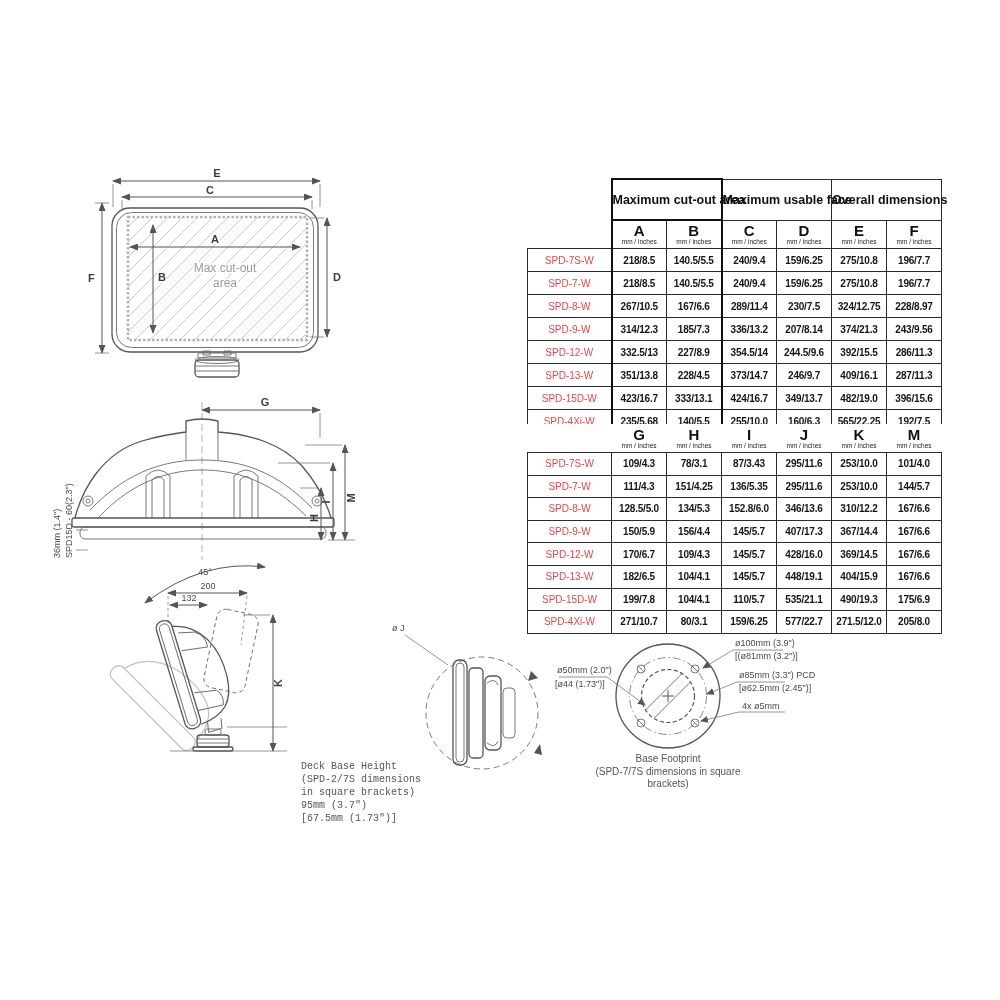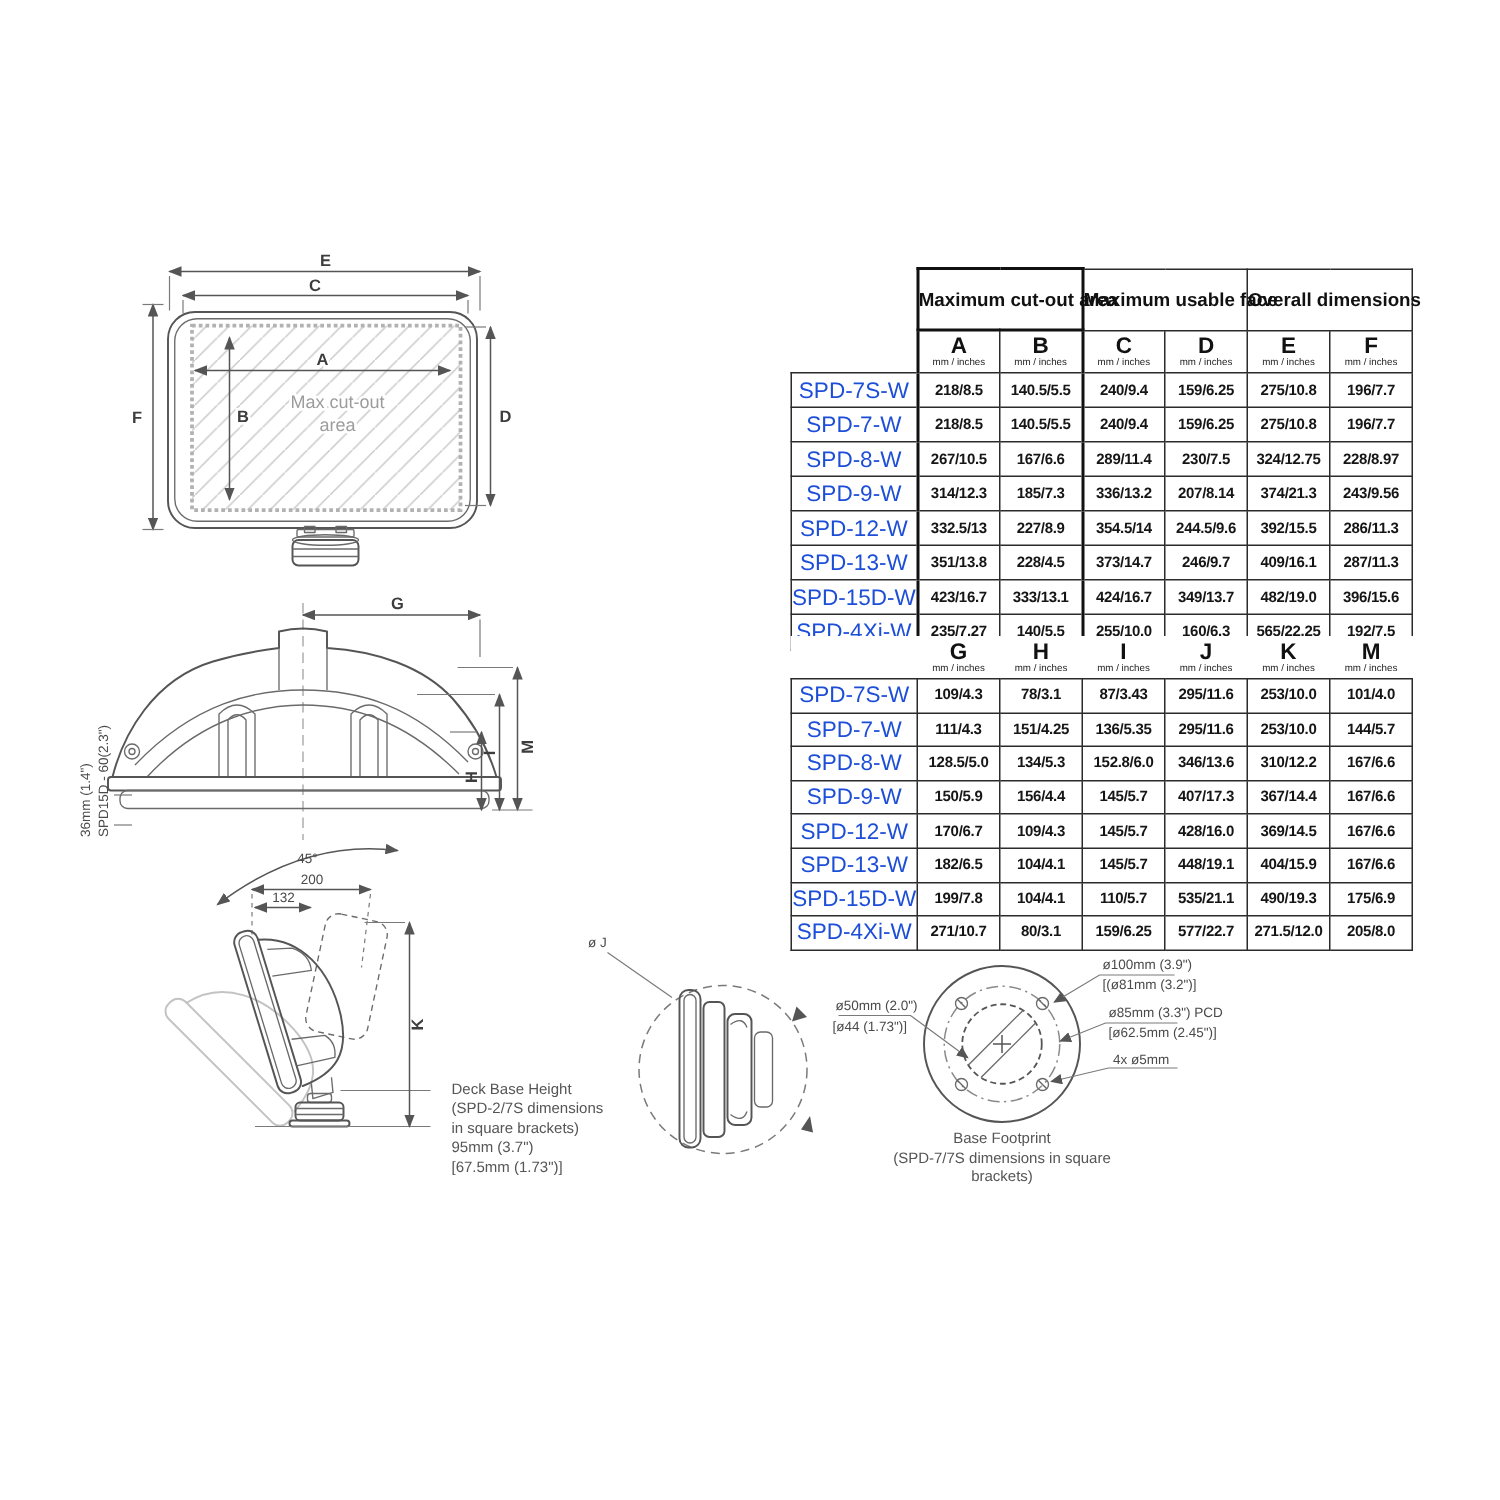--- a/index.html
+++ b/index.html
@@ -18,39 +18,39 @@
   .bl2 { border-left:2.5px solid #111 !important; }
   .br2 { border-right:2.5px solid #111 !important; }
   .bb2 { border-bottom:2.5px solid #111 !important; }
   .outL { border-left-width:2px; } .outR { border-right-width:2px; }
   .outB { border-bottom-width:2px; } .outT { border-top-width:2px; }
   .colhead { height:27px; }
   .t2 td.nb { border:none; }
   .t2 .colhead { height:28px; }
   .letter { font-size:15px; font-weight:600; line-height:15px; color:#111; }
   .unit   { font-size:6.5px; line-height:8px; color:#222; }
-  .rowlabel { text-align:left; padding-left:4px; font-size:15px; font-weight:500; color:#1d4ed8; height:22px; }
+  .rowlabel { text-align:left; padding-left:4px; font-size:10px; font-weight:500; color:#ef4444; height:22px; }
   .val { font-size:10px; font-weight:700; letter-spacing:-0.2px; color:#151515; height:22px; }
   .t2 .val, .t2 .rowlabel { height:21.6px; }
 
   
   .draw  { stroke:#555; stroke-width:1.3; fill:none; stroke-linejoin:round; stroke-linecap:round; }
   .draw2 { stroke:#6a6a6a; stroke-width:0.9; fill:none; stroke-linejoin:round; }
   .ghost { stroke:#c3c3c3 !important; }
   .dim   { stroke:#555; stroke-width:1; fill:none; }
   .ext   { stroke:#7a7a7a; stroke-width:0.8; fill:none; }
   .cline { stroke:#999; stroke-width:0.8; stroke-dasharray:7 4; fill:none; }
   .dimlbl { font:700 11px "Liberation Sans",sans-serif; fill:#3d3d3d; }
   .smalllbl { font:400 9px "Liberation Sans",sans-serif; fill:#4a4a4a; }
   .cutlbl { font:400 12px "Liberation Sans",sans-serif; fill:#9c9c9c; }
   .halo { paint-order:stroke; stroke:#fff; stroke-width:3.5px; }
   .caption { font:400 10px "Liberation Sans",sans-serif; fill:#555; }
 
-  .deck-note { position:absolute; left:301px; top:720px; width:130px;
-               font-size:10px; line-height:13px; color:#555; }
+  .deck-note { position:absolute; left:301px; top:760px; width:130px;
+               font-size:10px; line-height:13px; color:#555;font-family:Liberation Mono, monospace; }
   .deck-note span { display:block; }
 </style>
 </head>
 <body>
 
 <div class="canvas">
 
   <svg style="left:85px; top:165px;" width="265" height="225" viewBox="0 0 265 225">
     <defs>
       <pattern id="fvHatch" width="15" height="15" patternUnits="userSpaceOnUse">
@@ -399,21 +399,21 @@
       <td class="rowlabel outL">SPD-15D-W</td>
       <td class="val bl2">423/16.7</td>
       <td class="val br2">333/13.1</td>
       <td class="val">424/16.7</td>
       <td class="val">349/13.7</td>
       <td class="val">482/19.0</td>
       <td class="val outR">396/15.6</td>
     </tr>
     <tr>
       <td class="rowlabel outL outB">SPD-4Xi-W</td>
-      <td class="val bl2 bb2">235/7.27</td>
+      <td class="val bl2 bb2">235/5.68</td>
       <td class="val br2 bb2">140/5.5</td>
       <td class="val outB">255/10.0</td>
       <td class="val outB">160/6.3</td>
       <td class="val outB">565/22.25</td>
       <td class="val outR outB">192/7.5</td>
     </tr>
     </tbody>
   </table>
 
   <table class="spec-table t2">

